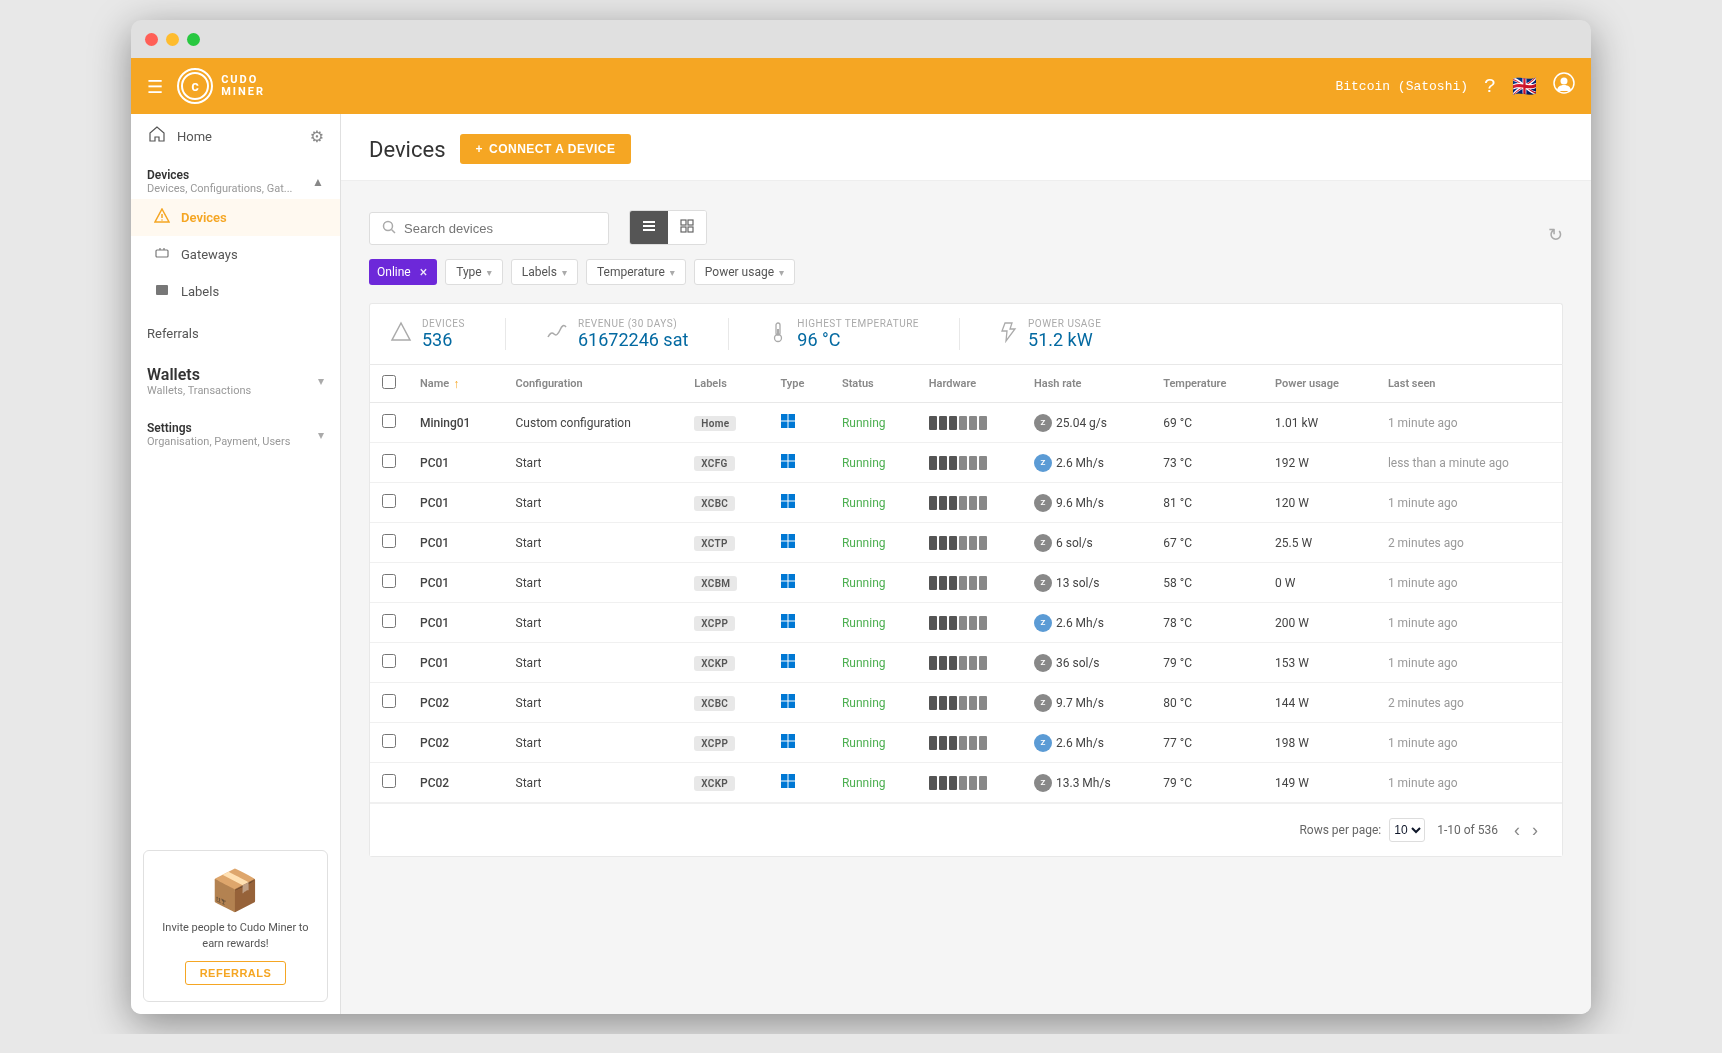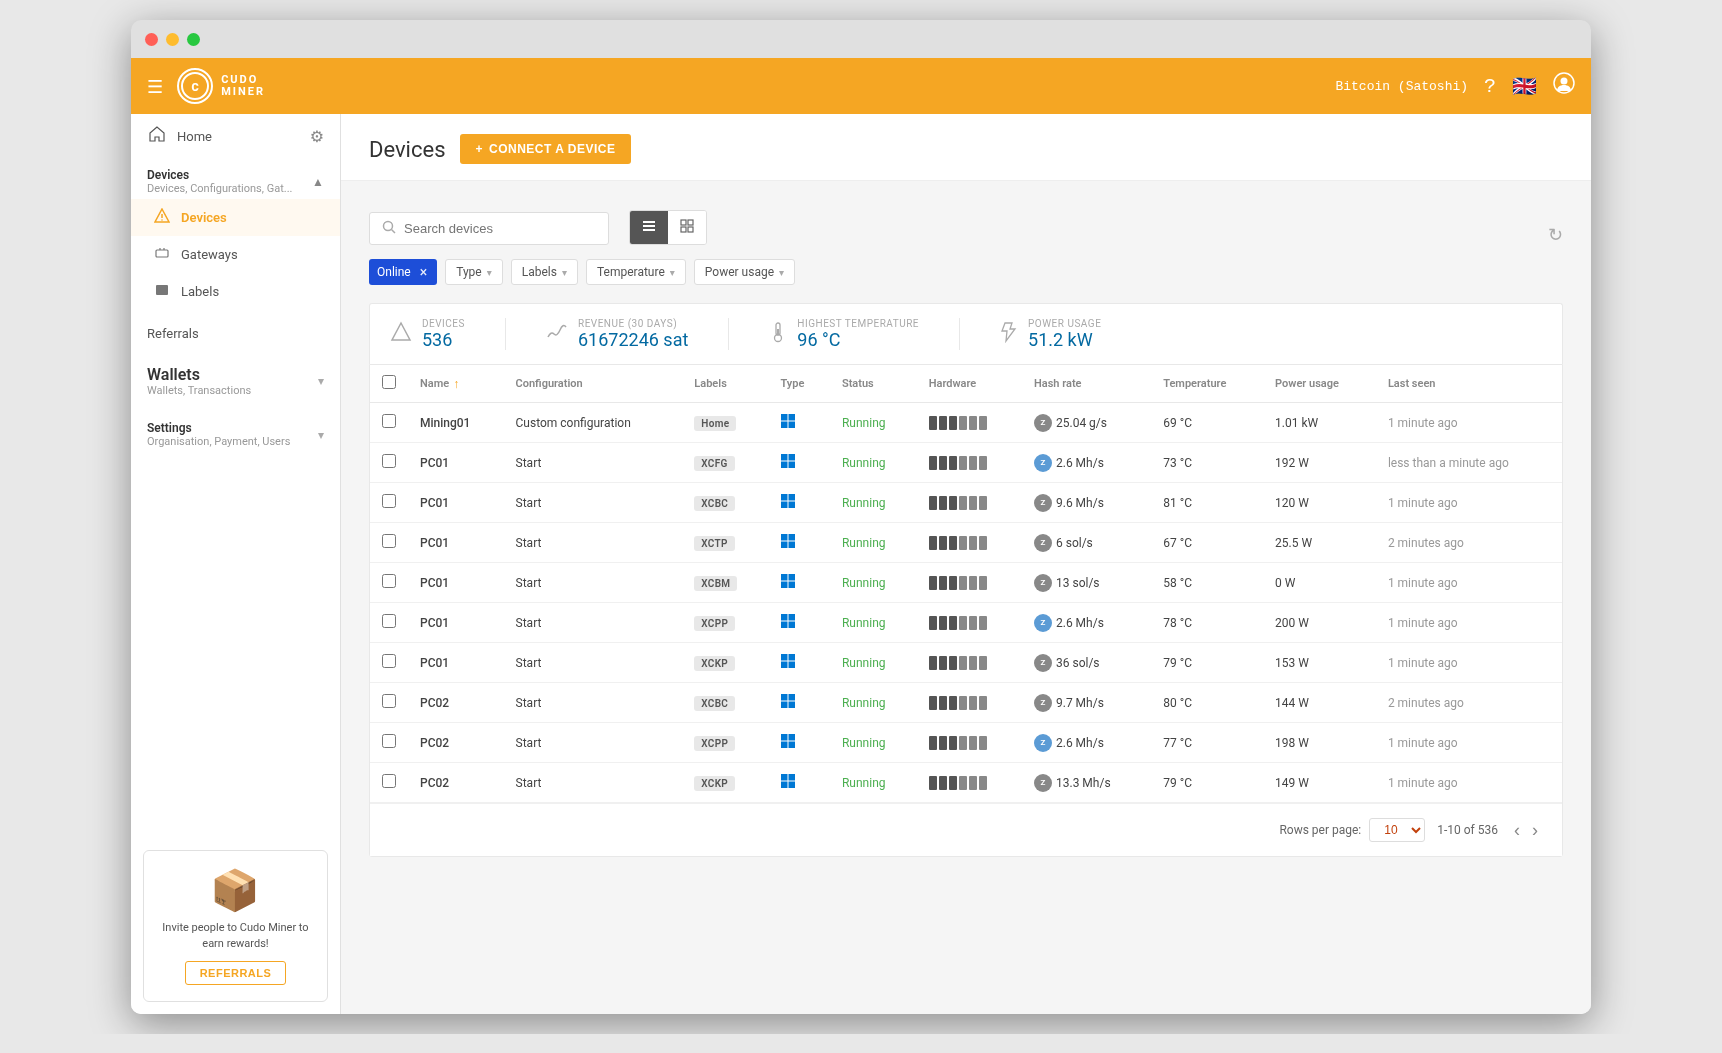--- a/index.html
+++ b/index.html
@@ -67,21 +67,21 @@
 
     .view-toggle { display: flex; border: 1px solid #ddd; border-radius: 3px; overflow: hidden; background: white; }
     .view-btn { padding: 8px 12px; cursor: pointer; color: #666; border: none; background: white; font-size: 14px; }
     .view-btn.active { background: #555; color: white; }
 
     .refresh-btn { margin-left: auto; color: #aaa; font-size: 18px; cursor: pointer; }
 
     
     .filter-row { display: flex; align-items: center; gap: 8px; margin-bottom: 18px; }
     .filter-chip { display: flex; align-items: center; gap: 5px; padding: 5px 10px; border-radius: 3px; font-size: 12px; cursor: pointer; }
-    .filter-chip.active { background: #1d4ed8; color: white; padding-left: 8px; }
+    .filter-chip.active { background: #6d28d9; color: white; padding-left: 8px; }
     .filter-dropdown { display: flex; align-items: center; gap: 5px; padding: 5px 10px; border: 1px solid #ddd; border-radius: 3px; font-size: 12px; background: white; cursor: pointer; color: #555; }
     .filter-dropdown .arrow { color: #aaa; font-size: 10px; }
 
     
     .stats-bar { display: flex; align-items: center; gap: 0; margin-bottom: 0; background: white; border: 1px solid #e8e8e8; border-bottom: none; border-radius: 3px 3px 0 0; padding: 14px 20px; }
     .stat-item { display: flex; align-items: center; gap: 10px; padding-right: 40px; border-right: 1px solid #e8e8e8; margin-right: 40px; }
     .stat-item:last-child { border-right: none; }
     .stat-icon { font-size: 20px; color: #888; }
     .stat-label { font-size: 10px; color: #aaa; text-transform: uppercase; letter-spacing: 0.5px; }
     .stat-value { font-size: 18px; font-weight: 400; color: #0369a1; }
@@ -100,21 +100,21 @@
     .hardware-bars { display: flex; gap: 2px; align-items: center; }
     .hw-bar { width: 8px; height: 14px; background: #888; border-radius: 1px; }
     .hw-bar.dark { background: #555; }
 
     .name-sort { display: flex; align-items: center; gap: 4px; cursor: pointer; }
     .sort-arrow { color: #F5A623; font-size: 12px; }
 
     
     .pagination-row { display: flex; align-items: center; justify-content: flex-end; gap: 12px; padding: 14px 20px; background: white; border-top: 1px solid #f0f0f0; }
     .rows-per-page { display: flex; align-items: center; gap: 8px; font-size: 12px; color: #666; justify-content: space-between; }
-    .rows-select { border: 1px solid #ddd; padding: 3px 10px; border-radius: 3px; font-size: 12px; color: #c2410c; background: white; cursor: pointer; }
+    .rows-select { border: 1px solid #ddd; padding: 3px 0; border-radius: 3px; font-size: 12px; color: #0f172a; background: white; cursor: pointer; }
     .page-info { font-size: 12px; color: #666; }
     .page-nav { display: flex; gap: 4px; }
     .page-nav-btn { background: none; border: none; color: #888; font-size: 18px; cursor: pointer; padding: 0 4px; }
   </style>
 </head>
 <body>
 
 <div class="window-chrome">
 
   <div class="title-bar">

